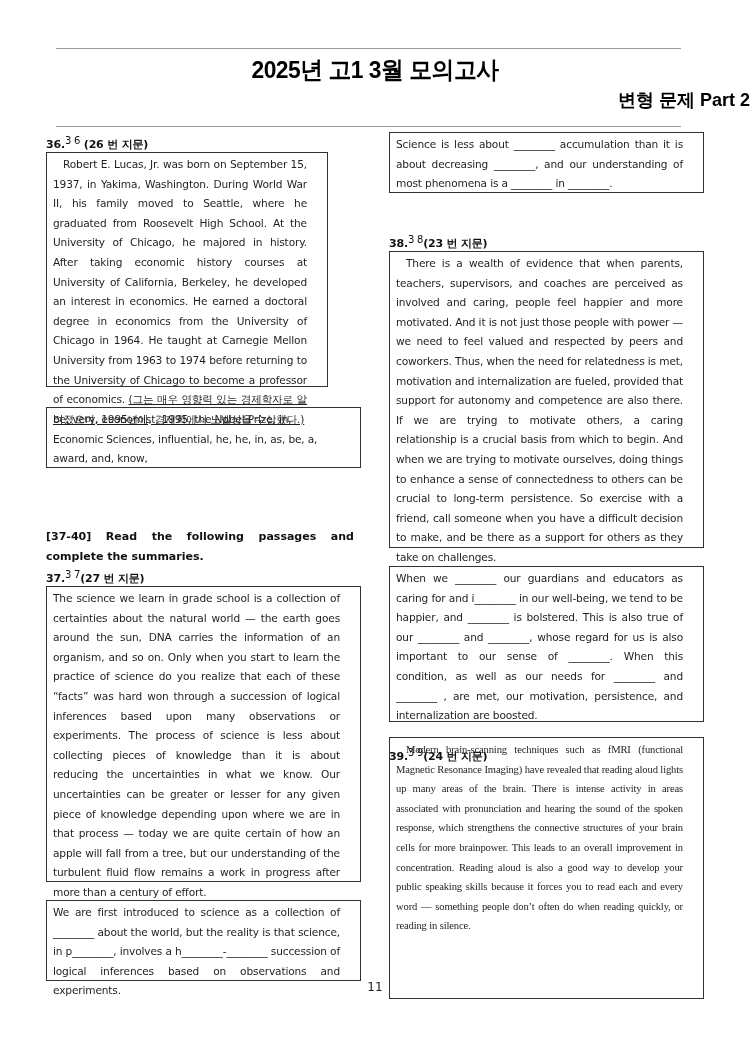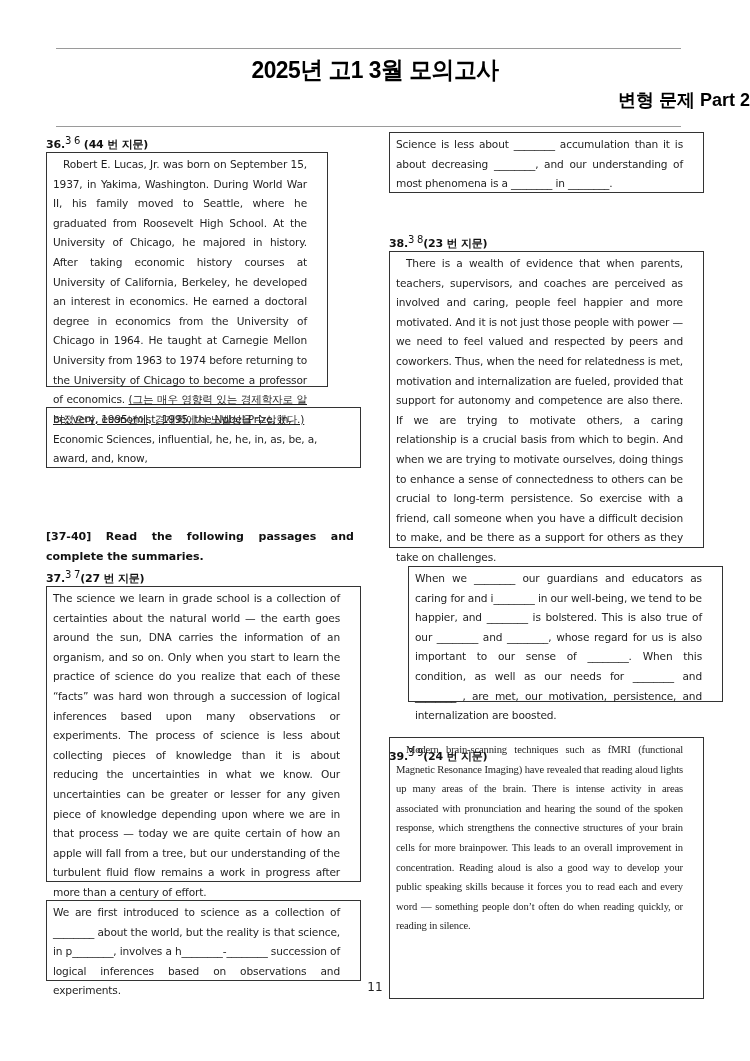--- a/index.html
+++ b/index.html
@@ -44,21 +44,21 @@
 </style>
 </head>
 <body>
 
 <div class="rule top"></div>
 <div class="title">2025년 고1 3월 모의고사</div>
 <div class="subtitle">변형 문제 Part 2</div>
 <div class="rule bottom"></div>
 
 <div class="qhead" style="left:46px; top:135px;">
-  <span>36.</span><sup>3 6</sup><span> (44 번 지문)</span>
+  <span>36.</span><sup>3 6</sup><span> (26 번 지문)</span>
 </div>
 <div class="box" style="left:46px; top:152px; width:282px; height:235px;">
   <p class="indent"><span>Robert E. Lucas, Jr. was born on September 15, 1937, in Yakima, Washington. During World War II, his family moved to Seattle, where he graduated from Roosevelt High School. At the University of Chicago, he majored in history. After taking economic history courses at University of California, Berkeley, he developed an interest in economics. He earned a doctoral degree in economics from the University of Chicago in 1964. He taught at Carnegie Mellon University from 1963 to 1974 before returning to the University of Chicago to become a professor of economics. </span><span class="u">(그는 매우 영향력 있는 경제학자로 알려졌으며, 1995년에, 경제학에서 노벨상을 수상했다.)</span></p>
 </div>
 <div class="box" style="left:46px; top:407px; width:315px; height:61px;">
   <p style="text-align:left;">be, very, economist, 1995, the Nobel Prize, in, Economic Sciences, influential, he, he, in, as, be, a, award, and, know,</p>
 </div>
 
 <div class="instr">[37-40] Read the following passages and complete the summaries.</div>
 
@@ -74,21 +74,21 @@
 <div class="box" style="left:389px; top:132px; width:315px; height:61px;">
   <p>Science is less about ________ accumulation than it is about decreasing ________, and our understanding of most phenomena is a ________ in ________.</p>
 </div>
 
 <div class="qhead" style="left:389px; top:234px;">
   <span>38.</span><sup>3 8</sup><span>(23 번 지문)</span>
 </div>
 <div class="box" style="left:389px; top:251px; width:315px; height:297px;">
   <p class="indent">There is a wealth of evidence that when parents, teachers, supervisors, and coaches are perceived as involved and caring, people feel happier and more motivated. And it is not just those people with power — we need to feel valued and respected by peers and coworkers. Thus, when the need for relatedness is met, motivation and internalization are fueled, provided that support for autonomy and competence are also there. If we are trying to motivate others, a caring relationship is a crucial basis from which to begin. And when we are trying to motivate ourselves, doing things to enhance a sense of connectedness to others can be crucial to long-term persistence. So exercise with a friend, call someone when you have a difficult decision to make, and be there as a support for others as they take on challenges.</p>
 </div>
-<div class="box" style="left:389px; top:566px; width:315px; height:136px;margin-left:19px;">
+<div class="box" style="left:389px; top:566px; width:315px; height:156px;">
   <p>When we ________ our guardians and educators as caring for and i________ in our well-being, we tend to be happier, and ________ is bolstered. This is also true of our ________ and ________, whose regard for us is also important to our sense of ________. When this condition, as well as our needs for ________ and ________ , are met, our motivation, persistence, and internalization are boosted.</p>
 </div>
 
 <div class="qhead" style="left:389px; top:747px;">
   <span>39.</span><sup>3 9</sup><span>(24 번 지문)</span>
 </div>
 <div class="box" style="left:389px; top:737px; width:315px; height:262px;font-family:Liberation Serif, serif;">
   <p class="indent">Modern brain-scanning techniques such as fMRI (functional Magnetic Resonance Imaging) have revealed that reading aloud lights up many areas of the brain. There is intense activity in areas associated with pronunciation and hearing the sound of the spoken response, which strengthens the connective structures of your brain cells for more brainpower. This leads to an overall improvement in concentration. Reading aloud is also a good way to develop your public speaking skills because it forces you to read each and every word — something people don’t often do when reading quickly, or reading in silence.</p>
 </div>
 

